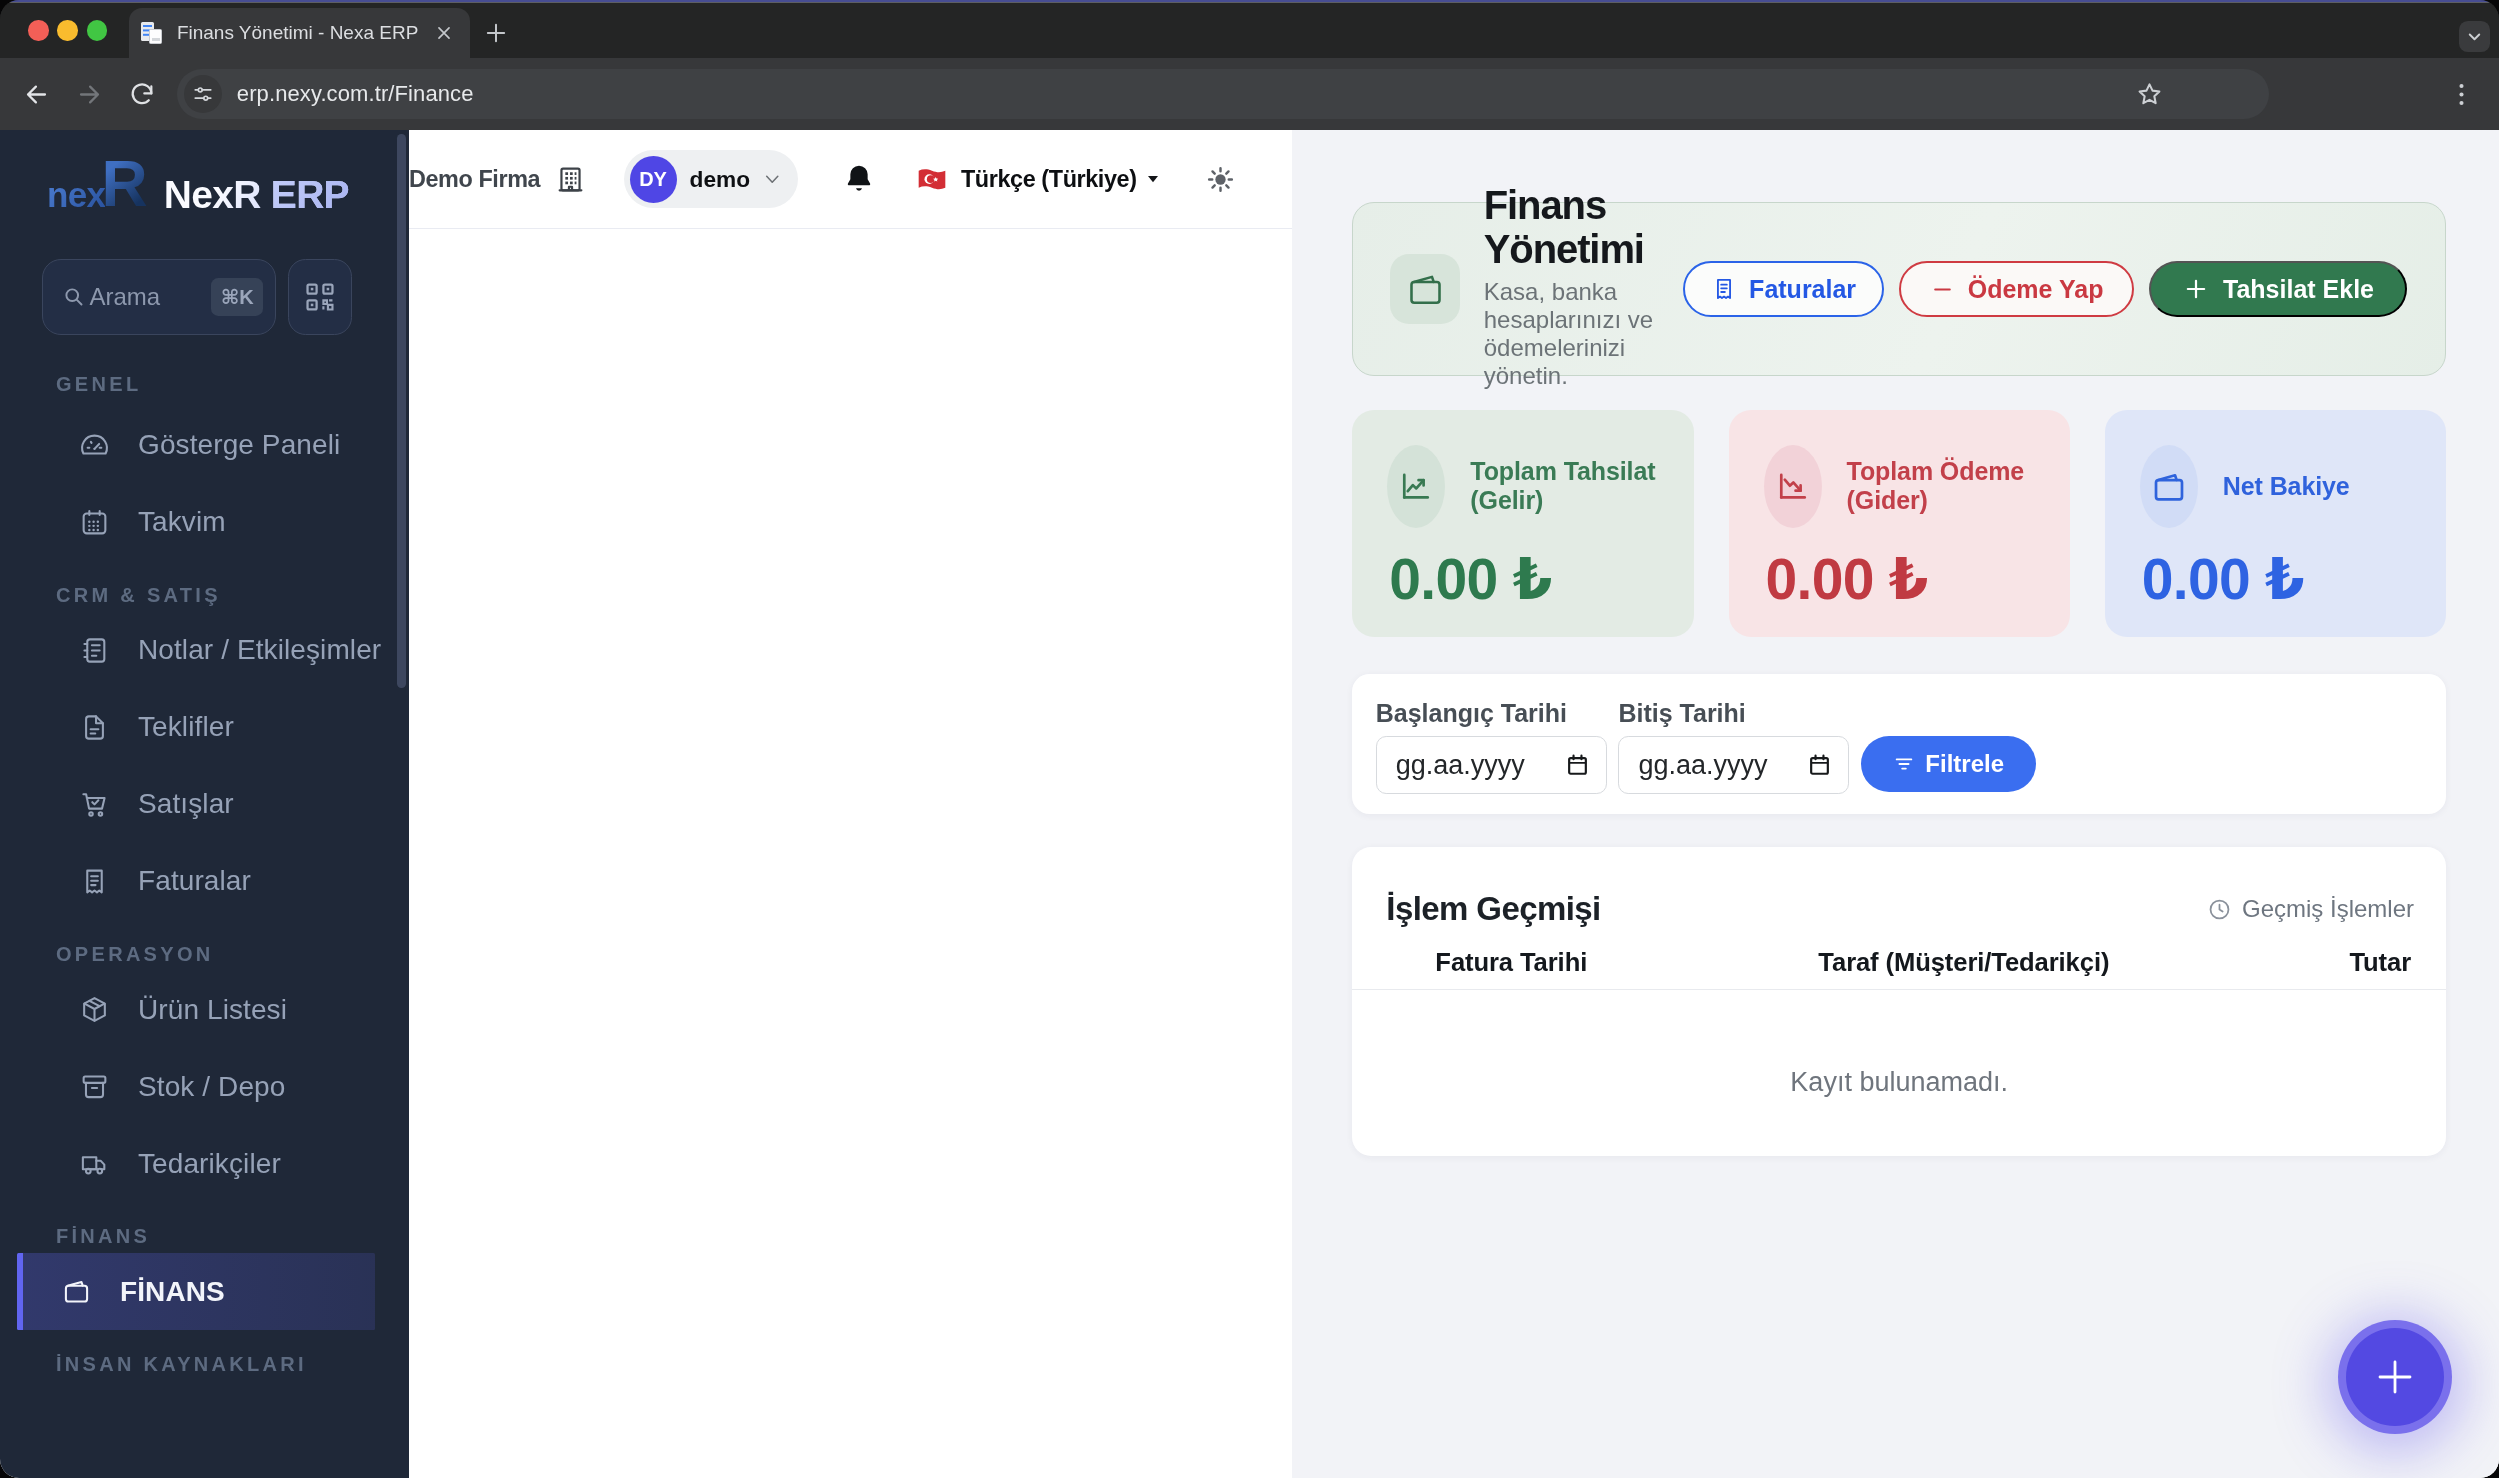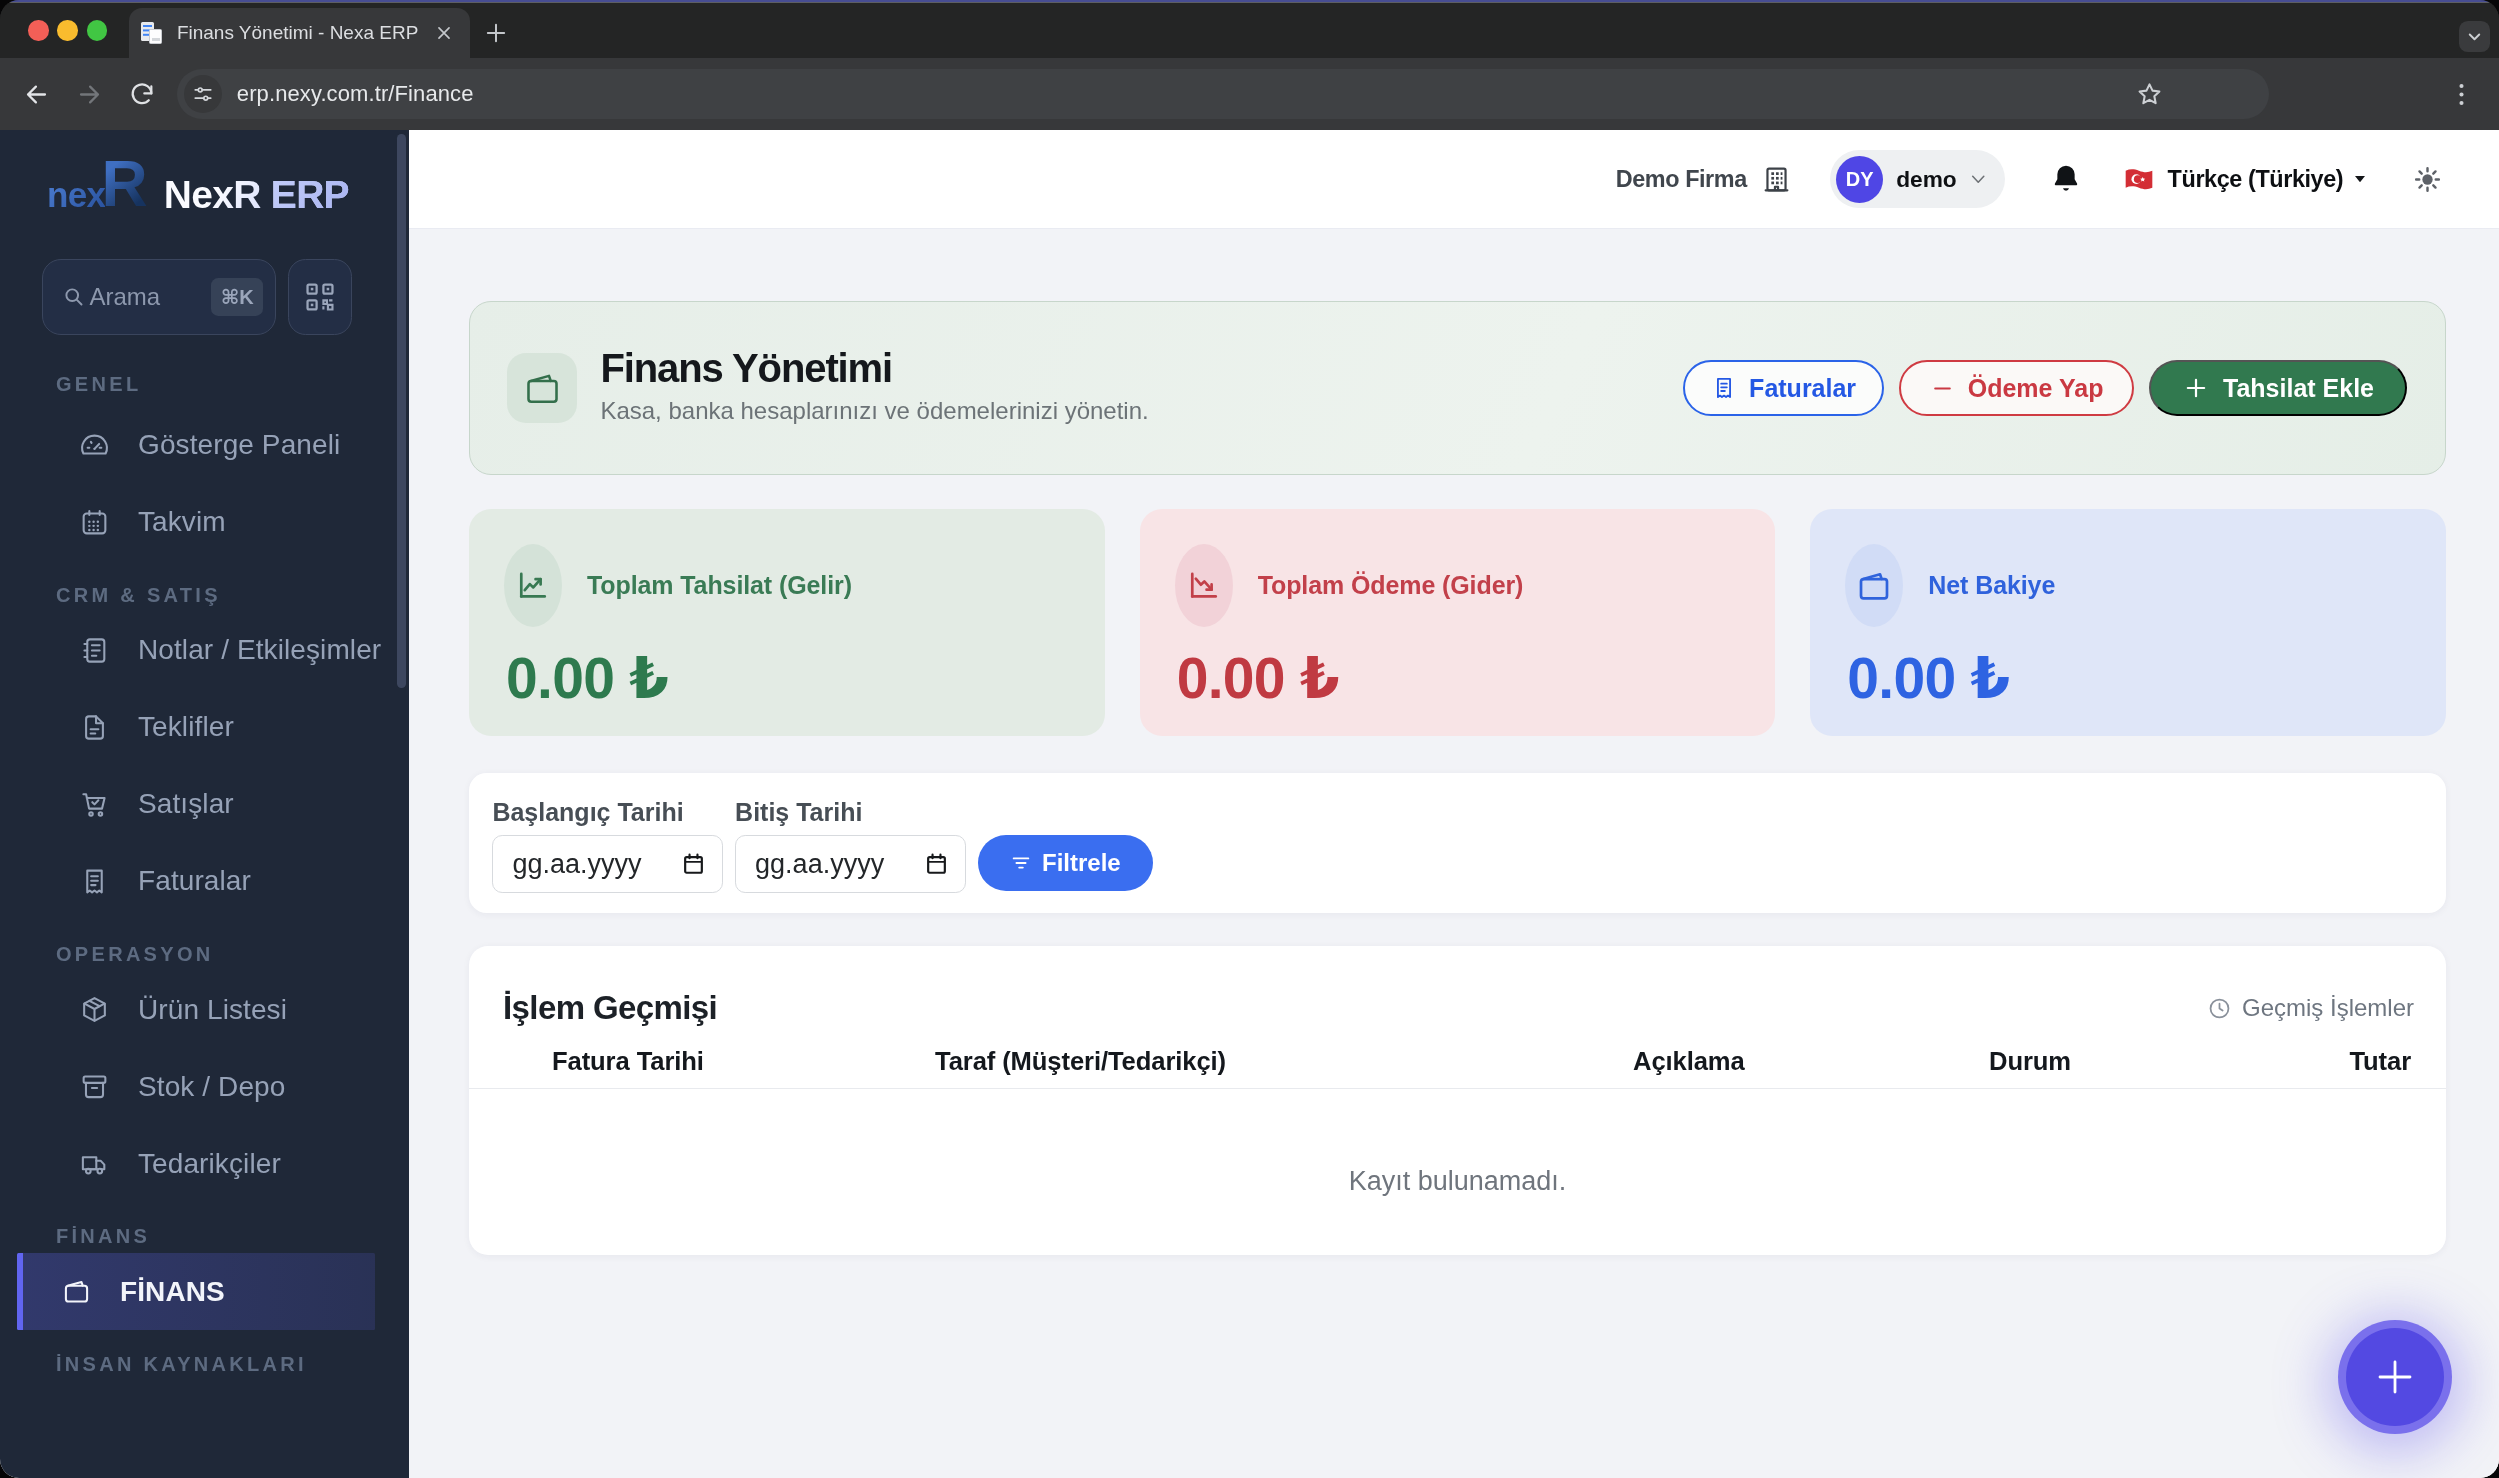--- a/index.html
+++ b/index.html
@@ -56,21 +56,21 @@
   .sb-qr { width:64px; height:76px; background:#232e45; border:1.5px solid #3a455d; border-radius:17.5px; display:flex; align-items:center; justify-content:center; color:#9aa5ba; }
 
   .sb-label { height:22px; margin:23.4px 0 5.8px; padding-left:56px; display:flex; align-items:center; font-size:20px; font-weight:700; letter-spacing:3.3px; color:#5d6b81; }
   .sb-label.first { margin-top:38px; margin-bottom:11.7px; }
   .sb-item { height:77px; display:flex; align-items:center; padding-left:79px; color:#96a2b7; }
   .sb-item .sic { width:31px; height:31px; flex:none; }
   .sb-item .slabel { margin-left:28px; font-size:28px; letter-spacing:0.1px; }
   .sb-item.active { margin-left:17px; margin-right:34px; padding-left:38px; border-left:6.6px solid #6165f0; border-radius:1.5px; background:linear-gradient(90deg, rgba(97,101,242,0.28), rgba(97,101,242,0.16)); color:#f2f4fa; }
   .sb-item.active .slabel { font-weight:700; }
 
-  .content { flex:1; display:flex; flex-direction:column; min-width:0; }
+  .content { flex:1; display:flex; min-width:0; }
   .appheader { height:99px; background:#fff; border-bottom:1.5px solid #e9ebf2; display:flex; align-items:center; justify-content:flex-end; padding-right:56px; flex:none; }
   .hd-company { font-size:23.4px; font-weight:700; color:#40464d; letter-spacing:-0.4px; }
   .hd-building { width:31px; height:31px; margin-left:14.6px; color:#3d4248; }
   .hd-user { margin-left:38px; height:58px; background:#eef0f2; border-radius:29px; display:flex; align-items:center; padding:0 16px 0 5.8px; }
   .hd-avatar { width:47px; height:47px; border-radius:50%; background:#4f46e5; color:#fff; font-size:20px; font-weight:700; display:flex; align-items:center; justify-content:center; }
   .hd-name { margin-left:13px; font-size:22.7px; font-weight:700; color:#0e1013; }
   .hd-chev { margin-left:11.7px; width:20.5px; height:20.5px; color:#6d7175; }
   .hd-bell { margin-left:44px; width:34px; height:34px; color:#101316; }
   .hd-flag { margin-left:39px; width:34px; height:34px; }
   .hd-lang { margin-left:11.7px; font-size:23.4px; font-weight:700; color:#0d0f12; letter-spacing:-0.4px; }

